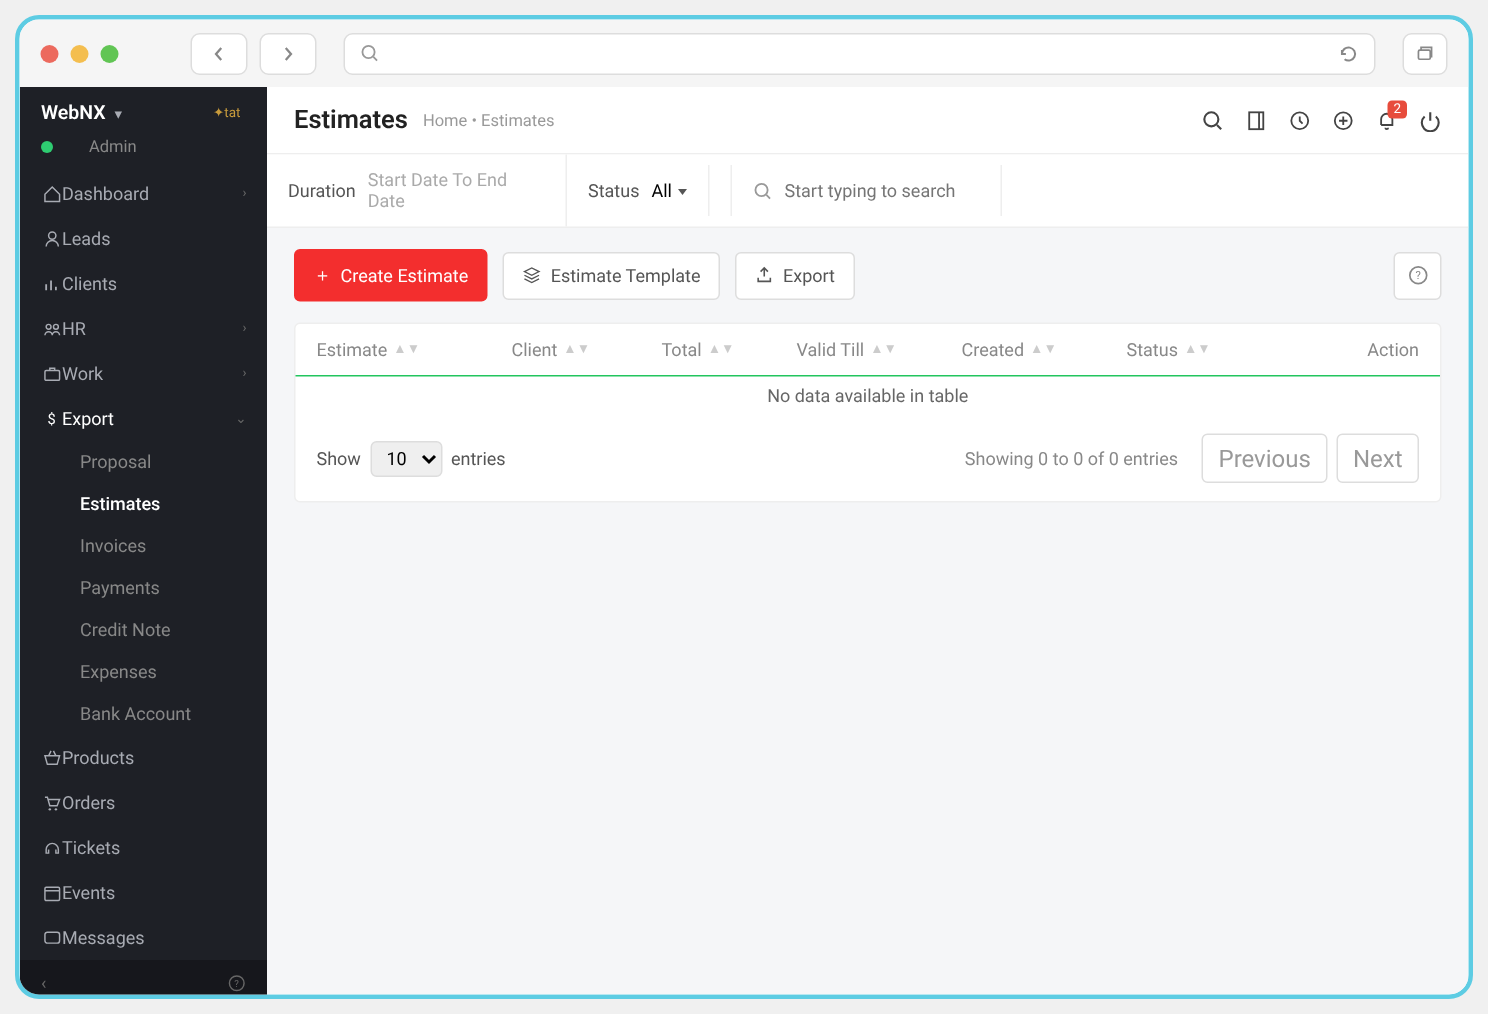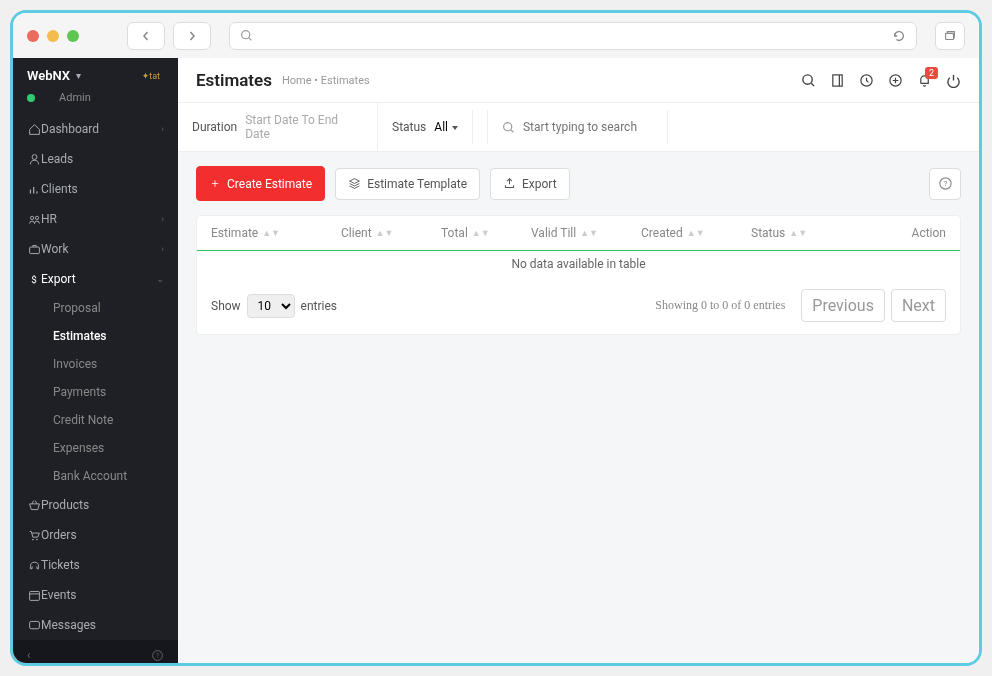--- a/index.html
+++ b/index.html
@@ -62,21 +62,21 @@
     .th-estimate { flex: 0 0 130px; }
     .th-client { flex: 0 0 100px; }
     .th-total { flex: 0 0 90px; }
     .th-valid { flex: 0 0 110px; }
     .th-created { flex: 0 0 110px; }
     .th-status { flex: 0 0 100px; }
     .th-action { flex: 1; text-align: right; justify-content: flex-end; }
     .empty { text-align: center; padding: 6px; font-size: 12px; color: #666; }
     .tfoot { display: flex; align-items: center; padding: 12px 14px; font-size: 12px; color: #555; }
     .tfoot select { margin: 0 6px; padding: 3px 6px; border: 1px solid #ddd; border-radius: 4px; font-size: 12px; }
-    .tinfo { margin-left: auto; color: #888; margin-right: 10px; font-family: Liberation Serif, serif; }
+    .tinfo { margin-left: auto; color: #888; margin-right: 10px; }
     .pbtn { padding: 6px 10px; border: 1px solid #ddd; border-radius: 4px; background: #fff; color: #999; font-size: 16px; margin-left: 6px; cursor: pointer; }
 
     svg { display: block; }
     .sidebar::-webkit-scrollbar { width: 0; }
   </style>
 </head>
 <body>
 
 <div class="window">
 

